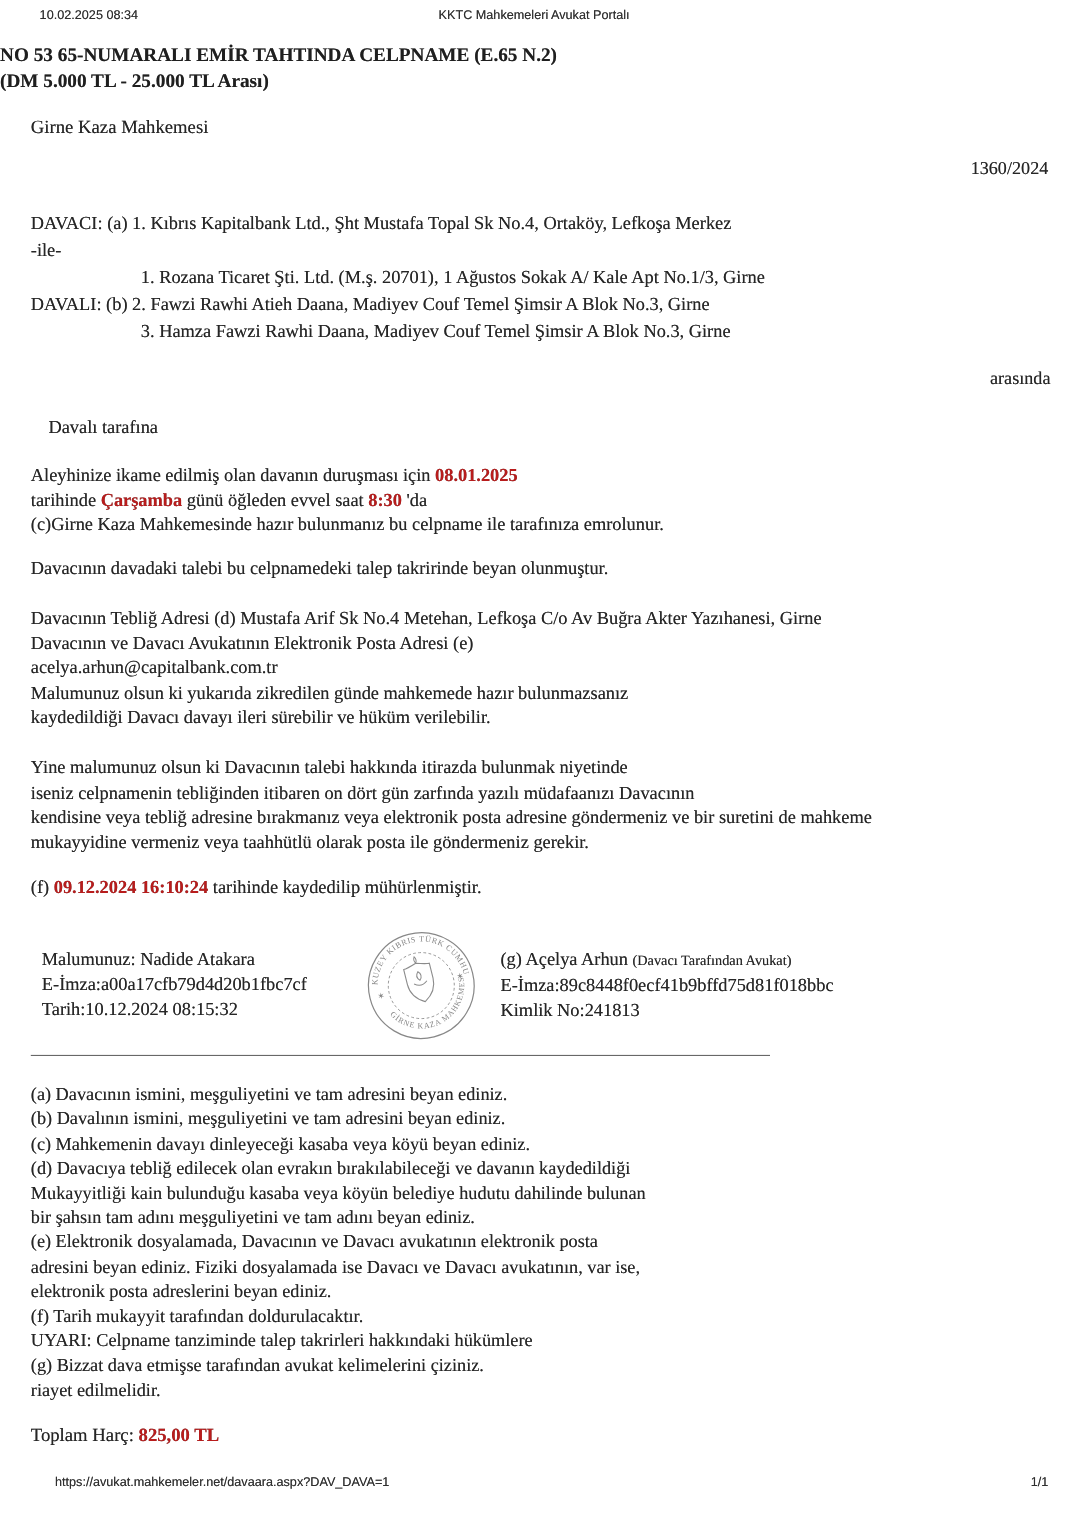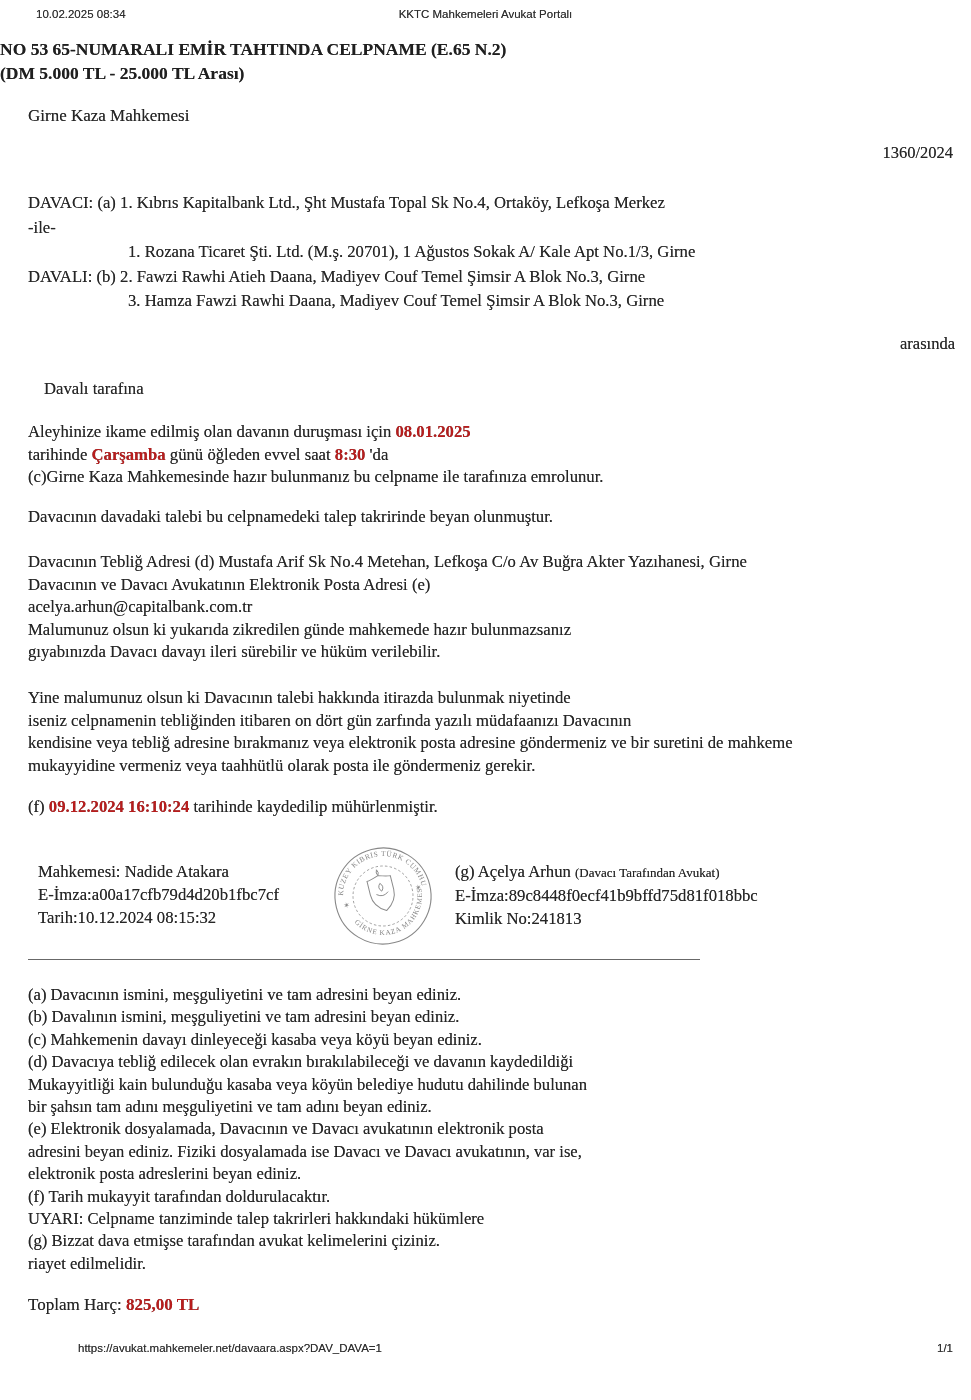--- a/index.html
+++ b/index.html
@@ -28,21 +28,21 @@
   .p-registered{top:796px;}
   b{color:#b91c1c;}
   .sig-left{top:860px;left:38px;font-size:16.7px;line-height:23px;}
   .sig-right{top:860px;left:455px;font-size:16.7px;line-height:23px;}
   .sig-paren{font-size:13px;}
   .seal{top:843px;left:330px;width:106px;height:106px;}
   .divider{top:959px;left:28px;width:672px;border-top:1.6px solid #4d4d4d;opacity:.85;}
   .footnotes{top:984px;left:28px;right:6px;font-size:16.6px;line-height:22.4px;}
   .total{top:1295px;left:28px;font-size:17px;}
   .ftr{top:1342px;font-size:11.5px;color:#2f2f2f;}
-  .ftr-left{left:50px;margin-left:28px;}
+  .ftr-left{left:50px;}
   .ftr-right{right:18px;}
 </style>
 </head>
 <body>
 
 <div class="abs hdr hdr-left sans scan">10.02.2025 08:34</div>
 <div class="abs hdr hdr-center sans scan">KKTC Mahkemeleri Avukat Portalı</div>
 
 <div class="abs doc-title scan">
   <div>NO 53 65-NUMARALI EMİR TAHTINDA CELPNAME (E.65 N.2)</div>
@@ -68,36 +68,36 @@
   <div>(c)Girne Kaza Mahkemesinde hazır bulunmanız bu celpname ile tarafınıza emrolunur.</div>
 </div>
 
 <div class="abs para p-claim scan">Davacının davadaki talebi bu celpnamedeki talep takririnde beyan olunmuştur.</div>
 
 <div class="abs para p-notice scan">
   <div>Davacının Tebliğ Adresi (d) Mustafa Arif Sk No.4 Metehan, Lefkoşa C/o Av Buğra Akter Yazıhanesi, Girne</div>
   <div>Davacının ve Davacı Avukatının Elektronik Posta Adresi (e)</div>
   <div>acelya.arhun@capitalbank.com.tr</div>
   <div>Malumunuz olsun ki yukarıda zikredilen günde mahkemede hazır bulunmazsanız</div>
-  <div>gıyabınızda Davacı davayı ileri sürebilir ve hüküm verilebilir.</div>
+  <div>kaydedildiği Davacı davayı ileri sürebilir ve hüküm verilebilir.</div>
 </div>
 
 <div class="abs para p-objection scan">
   <div>Yine malumunuz olsun ki Davacının talebi hakkında itirazda bulunmak niyetinde</div>
   <div>iseniz celpnamenin tebliğinden itibaren on dört gün zarfında yazılı müdafaanızı Davacının</div>
   <div>kendisine veya tebliğ adresine bırakmanız veya elektronik posta adresine göndermeniz ve bir suretini de mahkeme</div>
   <div>mukayyidine vermeniz veya taahhütlü olarak posta ile göndermeniz gerekir.</div>
 </div>
 
 <div class="abs para p-registered scan">
   <span>(f) </span><b>09.12.2024 16:10:24</b><span>   tarihinde kaydedilip mühürlenmiştir.</span>
 </div>
 
 <div class="abs sig-left scan">
-  <div>Mahkemesi: Nadide Atakara</div>
+  <div>Malumunuz: Nadide Atakara</div>
   <div>E-İmza:a00a17cfb79d4d20b1fbc7cf</div>
   <div>Tarih:10.12.2024 08:15:32</div>
 </div>
 
 <svg class="abs seal" viewBox="0 0 106 106">
   <g transform="rotate(-14 53 53)" opacity="0.72">
     <circle cx="53" cy="53" r="48" fill="none" stroke="#5a5a5a" stroke-width="1.1"></circle>
     <circle cx="53" cy="53" r="30" fill="none" stroke="#6a6a6a" stroke-width="0.8" stroke-dasharray="2.5 2.2"></circle>
     <defs>
       <path id="arcTop" d="M 53 53 m -40 0 a 40 40 0 1 1 80 0" fill="none"></path>

